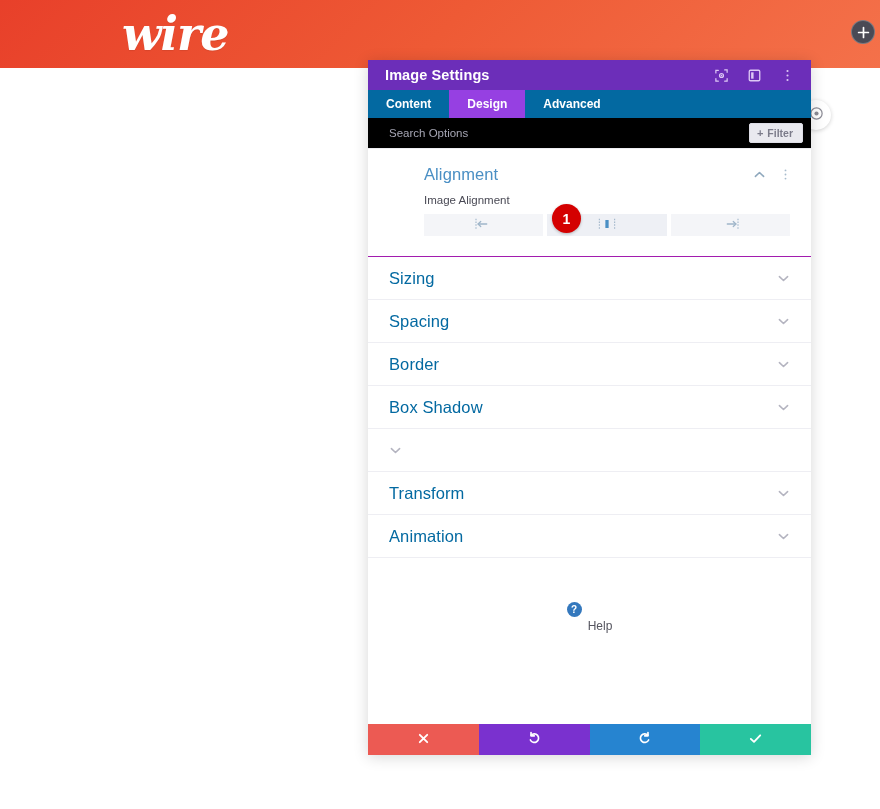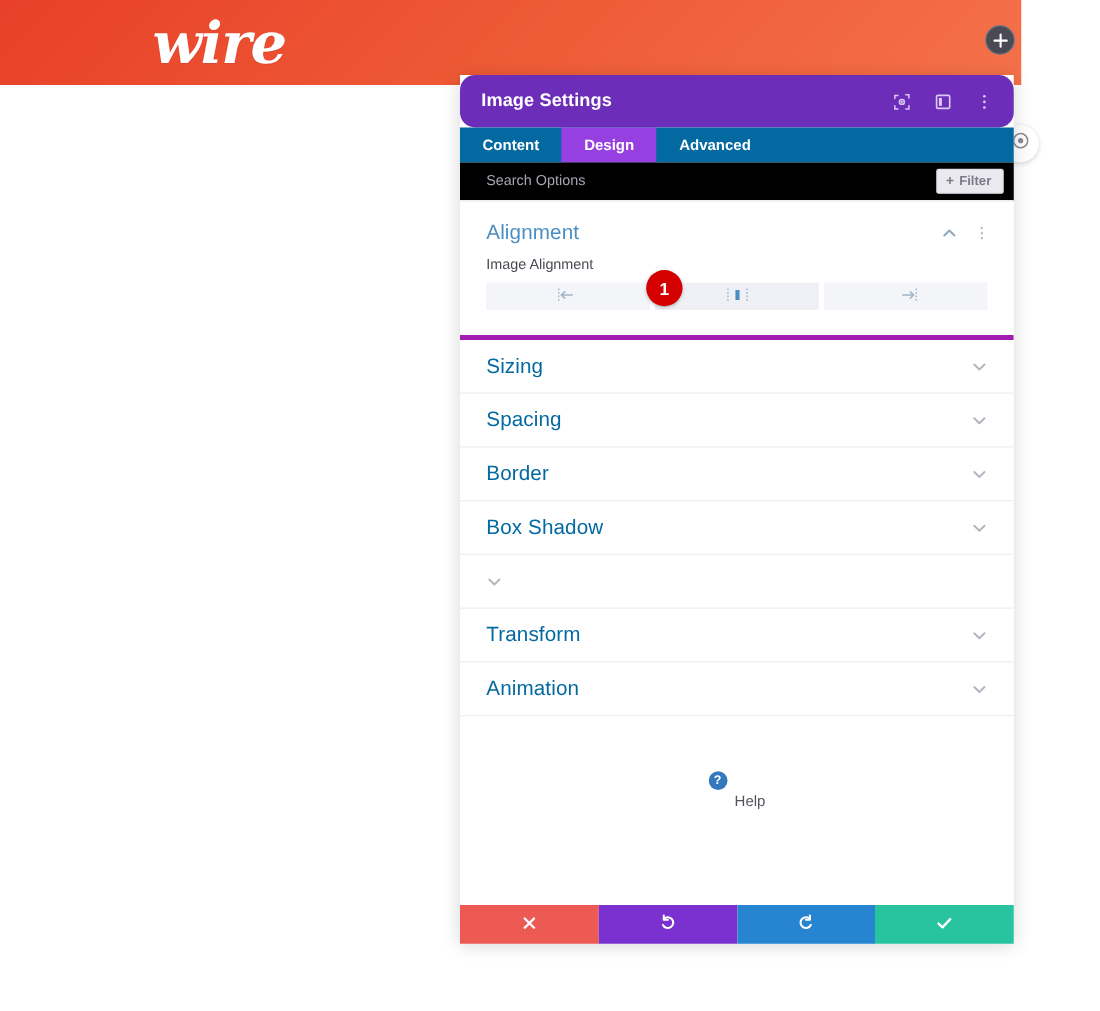--- a/index.html
+++ b/index.html
@@ -6,21 +6,21 @@
   html, body {
     width: 880px; height: 809px;
     background: #ffffff;
     font-family: "Liberation Sans", sans-serif;
     overflow: hidden;
   }
 
   
   .site-header {
     position: absolute; top: 0; left: 0;
-    width: 817px; height: 68px;
+    width: 880px; height: 68px;
     background: linear-gradient(135deg, #e8402a 0%, #ee5a35 50%, #f4714a 100%);
   }
   .site-logo {
     position: absolute; left: 122px; top: 6px;
     color: #ffffff;
     font-family: "DejaVu Serif", serif;
     font-style: italic;
     font-size: 46px;
     font-weight: 700;
     letter-spacing: -1px;
@@ -52,26 +52,25 @@
   .modal {
     position: absolute; left: 368px; top: 60px;
     width: 443px; height: 695px;
     background: #ffffff;
     box-shadow: 0 2px 14px rgba(0,0,0,.16);
     z-index: 5;
     display: flex; flex-direction: column;
   }
 
   .modal-titlebar {
-    height: 42px;
+    height: 30px;
     background: #6c2eb9;
     display: flex; align-items: center;
     padding: 0 14px 0 17px;
     flex: 0 0 auto;
-    border-radius: 12px;
   }
   .modal-title {
     color: #ffffff;
     font-size: 14.5px;
     font-weight: 700;
     letter-spacing: .1px;
     flex: 1 1 auto;
   }
   .titlebar-icons { display: flex; align-items: center; gap: 13px; }
   .tb-icon {
@@ -130,21 +129,21 @@
   .filter-btn .plus { font-size: 11px; font-weight: 700; }
 
   
   .modal-body {
     flex: 1 1 auto;
     overflow: hidden;
     background: #ffffff;
   }
 
   
-  .section-open { border-bottom: 4px solid #a21caf; padding-bottom: 20px; }
+  .section-open { border-bottom: 1px solid #a21caf; padding-bottom: 20px; padding-left: 35px; }
   .section-open-head {
     display: flex; align-items: center;
     padding: 16px 18px 2px 21px;
   }
   .section-open-title {
     flex: 1 1 auto;
     color: #4a8fc4;
     font-size: 16.5px;
     font-weight: 400;
     letter-spacing: .1px;

